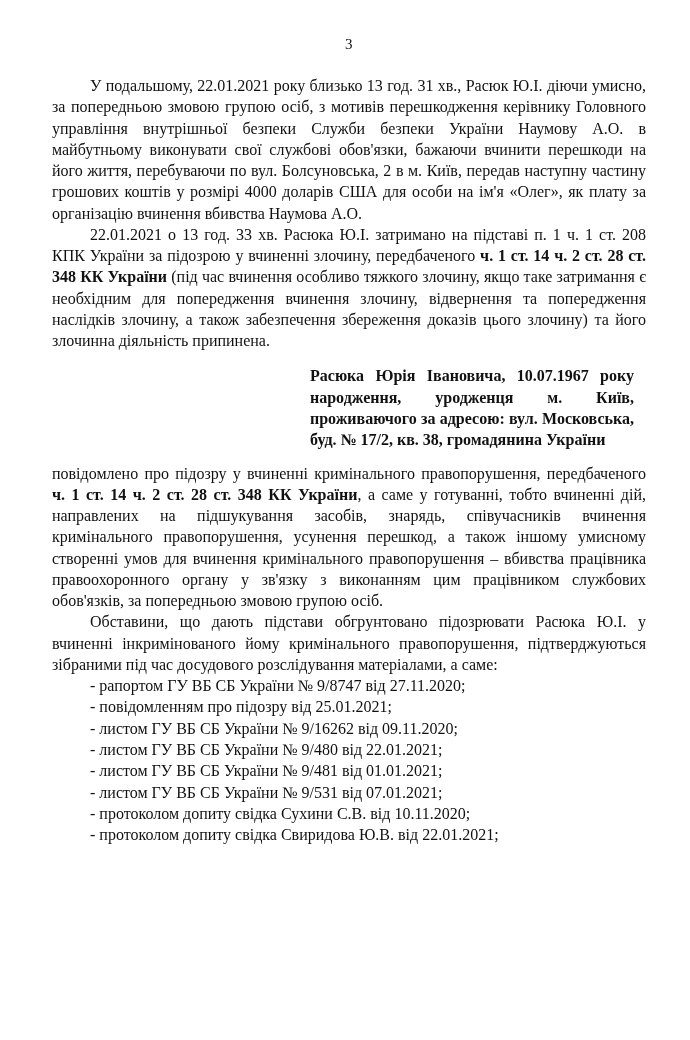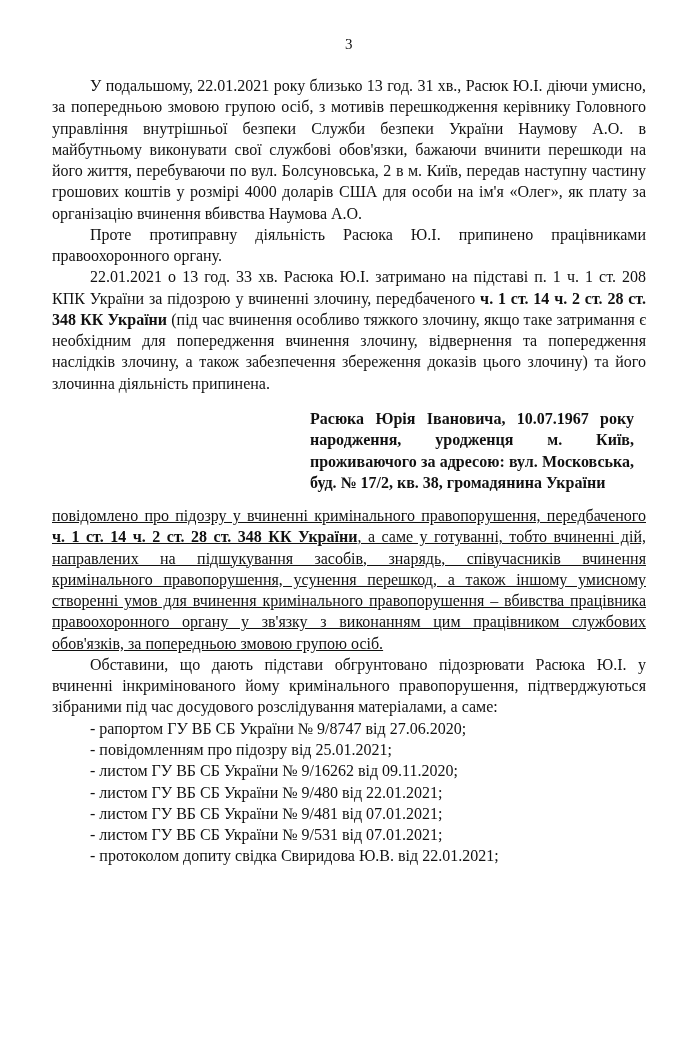--- a/index.html
+++ b/index.html
@@ -33,21 +33,20 @@
     text-align: justify;
   }
   p.para {
     margin: 0 0 0 0;
     text-indent: 38px;
     text-align: justify;
     text-justify: inter-word;
   }
   p.para.noindent {
     text-indent: 0;
-    text-decoration: underline;
   }
   .b {
     font-weight: bold;
   }
   .block-indent {
     margin: 12px;
     padding-left: 246px;
     text-align: justify;
     font-weight: bold;
   }
@@ -66,43 +65,41 @@
 <div class="page">
 
   <div class="page-number">3</div>
 
   <div class="body-text">
 
     <p class="para">
       <span>У подальшому, 22.01.2021 року близько 13 год. 31 хв., Расюк Ю.І. діючи умисно, за попередньою змовою групою осіб, з мотивів перешкодження керівнику Головного управління внутрішньої безпеки Служби безпеки України Наумову А.О. в майбутньому виконувати свої службові обов'язки, бажаючи вчинити перешкоди на його життя, перебуваючи по вул. Болсуновська, 2 в м. Київ, передав наступну частину грошових коштів у розмірі 4000 доларів США для особи на ім'я «Олег», як плату за організацію вчинення вбивства Наумова А.О.</span>
     </p>
 
-    <p class="para">
-      <span>Проте протиправну діяльність Расюка Ю.І. припинено працівниками правоохоронного органу.</span>
-    </p>
 
     <p class="para">
       <span>22.01.2021 о 13 год. 33 хв. Расюка Ю.І. затримано на підставі п. 1 ч. 1 ст. 208 КПК України за підозрою у вчиненні злочину, передбаченого </span><span class="b">ч. 1 ст. 14 ч. 2 ст. 28 ст. 348 КК України</span><span> (під час вчинення особливо тяжкого злочину, якщо таке затримання є необхідним для попередження вчинення злочину, відвернення та попередження наслідків злочину, а також забезпечення збереження доказів цього злочину) та його злочинна діяльність припинена.</span>
     </p>
 
 
     <div class="spacer-2"></div>
 
     <p class="block-indent">Расюка Юрія Івановича, 10.07.1967 року народження, уродженця м. Київ, проживаючого за адресою: вул. Московська, буд. № 17/2, кв. 38, громадянина України</p>
 
     <p class="para noindent">
       <span>повідомлено про підозру у вчиненні кримінального правопорушення, передбаченого </span><span class="b">ч. 1 ст. 14 ч. 2 ст. 28 ст. 348 КК України</span><span>, а саме  у готуванні, тобто вчиненні дій, направлених на підшукування засобів, знарядь, співучасників вчинення кримінального правопорушення, усунення перешкод, а також іншому умисному створенні умов для вчинення кримінального правопорушення – вбивства працівника правоохоронного органу у зв'язку з виконанням цим працівником службових обов'язків, за попередньою змовою групою осіб.</span>
     </p>
 
     <p class="para">
       <span>Обставини, що дають підстави обгрунтовано підозрювати Расюка Ю.І. у вчиненні інкримінованого йому кримінального правопорушення, підтверджуються зібраними під час досудового розслідування матеріалами, а саме:</span>
     </p>
 
-    <p class="list-wrap">- рапортом ГУ ВБ СБ України № 9/8747 від 27.06.2020;</p>
+    <p class="list-wrap">- рапортом ГУ ВБ СБ України № 9/8747 від 27.11.2020;</p>
     <p class="list-wrap">- повідомленням про підозру від 25.01.2021;</p>
     <p class="list-wrap">- листом ГУ ВБ СБ України № 9/16262 від 09.11.2020;</p>
     <p class="list-wrap">- листом ГУ ВБ СБ України № 9/480 від 22.01.2021;</p>
-    <p class="list-wrap">- листом ГУ ВБ СБ України № 9/481 від 07.01.2021;</p>
+    <p class="list-wrap">- листом ГУ ВБ СБ України № 9/481 від 01.01.2021;</p>
     <p class="list-wrap">- листом ГУ ВБ СБ України № 9/531 від 07.01.2021;</p>
+    <p class="list-wrap">- протоколом допиту свідка Сухини С.В. від 10.11.2020;</p>
     <p class="list-wrap">- протоколом допиту свідка Свиридова Ю.В. від 22.01.2021;</p>
 
   </div>
 </div>
 
 </body></html>

